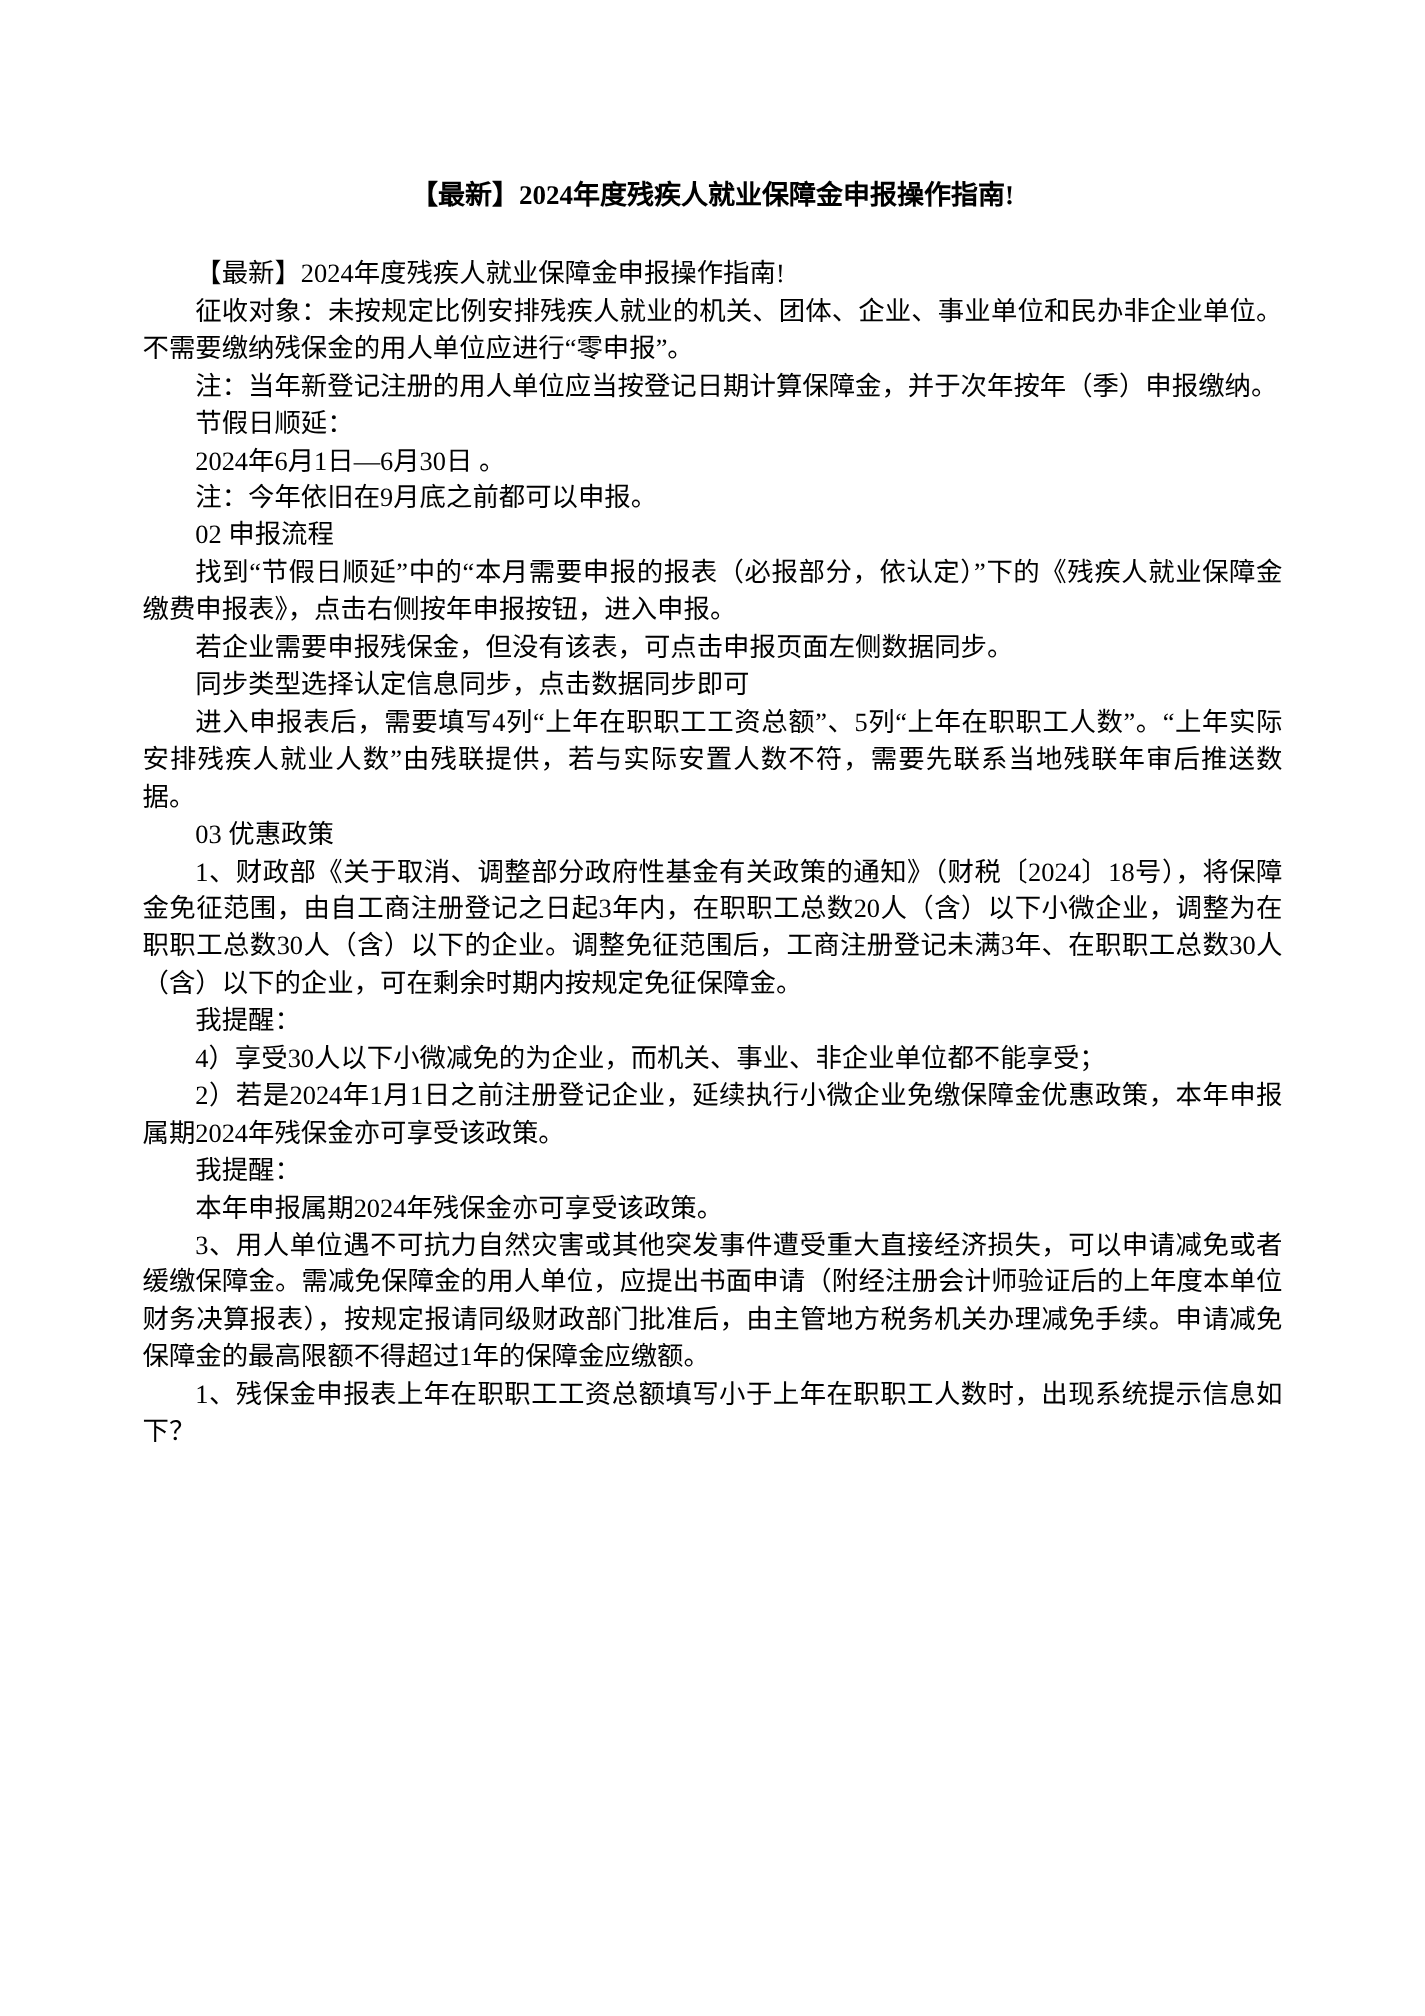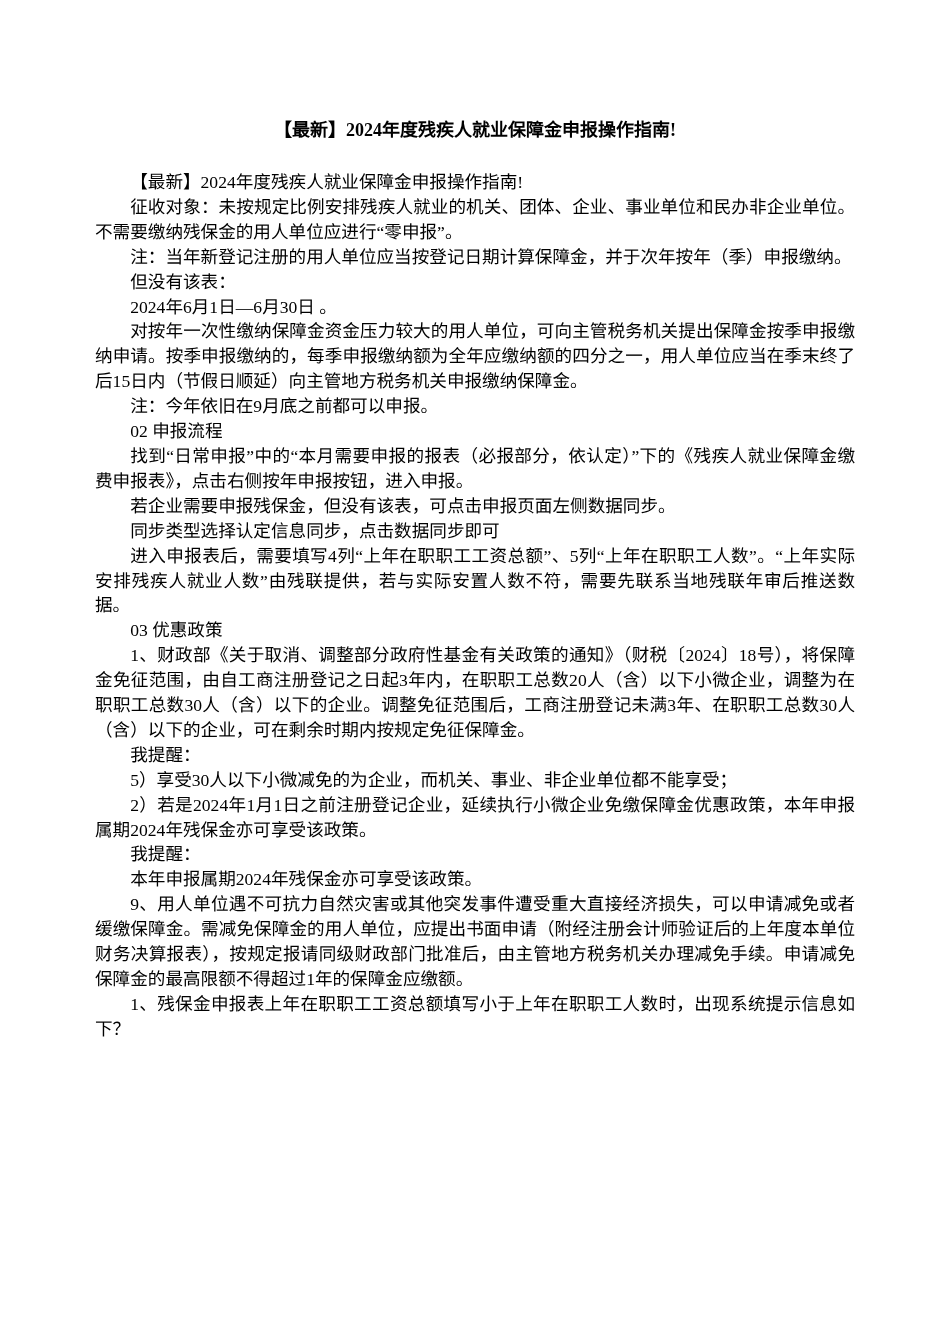--- a/index.html
+++ b/index.html
@@ -41,32 +41,31 @@
 </style>
 </head>
 <body>
 
 <div class="page">
   <h1 class="doc-title">【最新】2024年度残疾人就业保障金申报操作指南!</h1>
   <main class="doc-body">
       <p>【最新】2024年度残疾人就业保障金申报操作指南!</p>
       <p>征收对象：未按规定比例安排残疾人就业的机关、团体、企业、事业单位和民办非企业单位。不需要缴纳残保金的用人单位应进行“零申报”。</p>
       <p>注：当年新登记注册的用人单位应当按登记日期计算保障金，并于次年按年（季）申报缴纳。</p>
-      <p>但没有该表：</p>
+      <p>节假日顺延：</p>
       <p>2024年6月1日—6月30日 。</p>
-      <p>对按年一次性缴纳保障金资金压力较大的用人单位，可向主管税务机关提出保障金按季申报缴纳申请。按季申报缴纳的，每季申报缴纳额为全年应缴纳额的四分之一，用人单位应当在季末终了后15日内（节假日顺延）向主管地方税务机关申报缴纳保障金。</p>
       <p>注：今年依旧在9月底之前都可以申报。</p>
       <p>02 申报流程</p>
-      <p>找到“日常申报”中的“本月需要申报的报表（必报部分，依认定）”下的《残疾人就业保障金缴费申报表》，点击右侧按年申报按钮，进入申报。</p>
+      <p>找到“节假日顺延”中的“本月需要申报的报表（必报部分，依认定）”下的《残疾人就业保障金缴费申报表》，点击右侧按年申报按钮，进入申报。</p>
       <p>若企业需要申报残保金，但没有该表，可点击申报页面左侧数据同步。</p>
       <p>同步类型选择认定信息同步，点击数据同步即可</p>
       <p>进入申报表后，需要填写4列“上年在职职工工资总额”、5列“上年在职职工人数”。“上年实际安排残疾人就业人数”由残联提供，若与实际安置人数不符，需要先联系当地残联年审后推送数据。</p>
       <p>03 优惠政策</p>
       <p>1、财政部《关于取消、调整部分政府性基金有关政策的通知》（财税〔2024〕18号），将保障金免征范围，由自工商注册登记之日起3年内，在职职工总数20人（含）以下小微企业，调整为在职职工总数30人（含）以下的企业。调整免征范围后，工商注册登记未满3年、在职职工总数30人（含）以下的企业，可在剩余时期内按规定免征保障金。</p>
       <p>我提醒：</p>
-      <p>5）享受30人以下小微减免的为企业，而机关、事业、非企业单位都不能享受；</p>
+      <p>4）享受30人以下小微减免的为企业，而机关、事业、非企业单位都不能享受；</p>
       <p>2）若是2024年1月1日之前注册登记企业，延续执行小微企业免缴保障金优惠政策，本年申报属期2024年残保金亦可享受该政策。</p>
       <p>我提醒：</p>
       <p>本年申报属期2024年残保金亦可享受该政策。</p>
-      <p>9、用人单位遇不可抗力自然灾害或其他突发事件遭受重大直接经济损失，可以申请减免或者缓缴保障金。需减免保障金的用人单位，应提出书面申请（附经注册会计师验证后的上年度本单位财务决算报表），按规定报请同级财政部门批准后，由主管地方税务机关办理减免手续。申请减免保障金的最高限额不得超过1年的保障金应缴额。</p>
+      <p>3、用人单位遇不可抗力自然灾害或其他突发事件遭受重大直接经济损失，可以申请减免或者缓缴保障金。需减免保障金的用人单位，应提出书面申请（附经注册会计师验证后的上年度本单位财务决算报表），按规定报请同级财政部门批准后，由主管地方税务机关办理减免手续。申请减免保障金的最高限额不得超过1年的保障金应缴额。</p>
       <p>1、残保金申报表上年在职职工工资总额填写小于上年在职职工人数时，出现系统提示信息如下？</p>
     </main>
 </div>
 
 </body></html>

